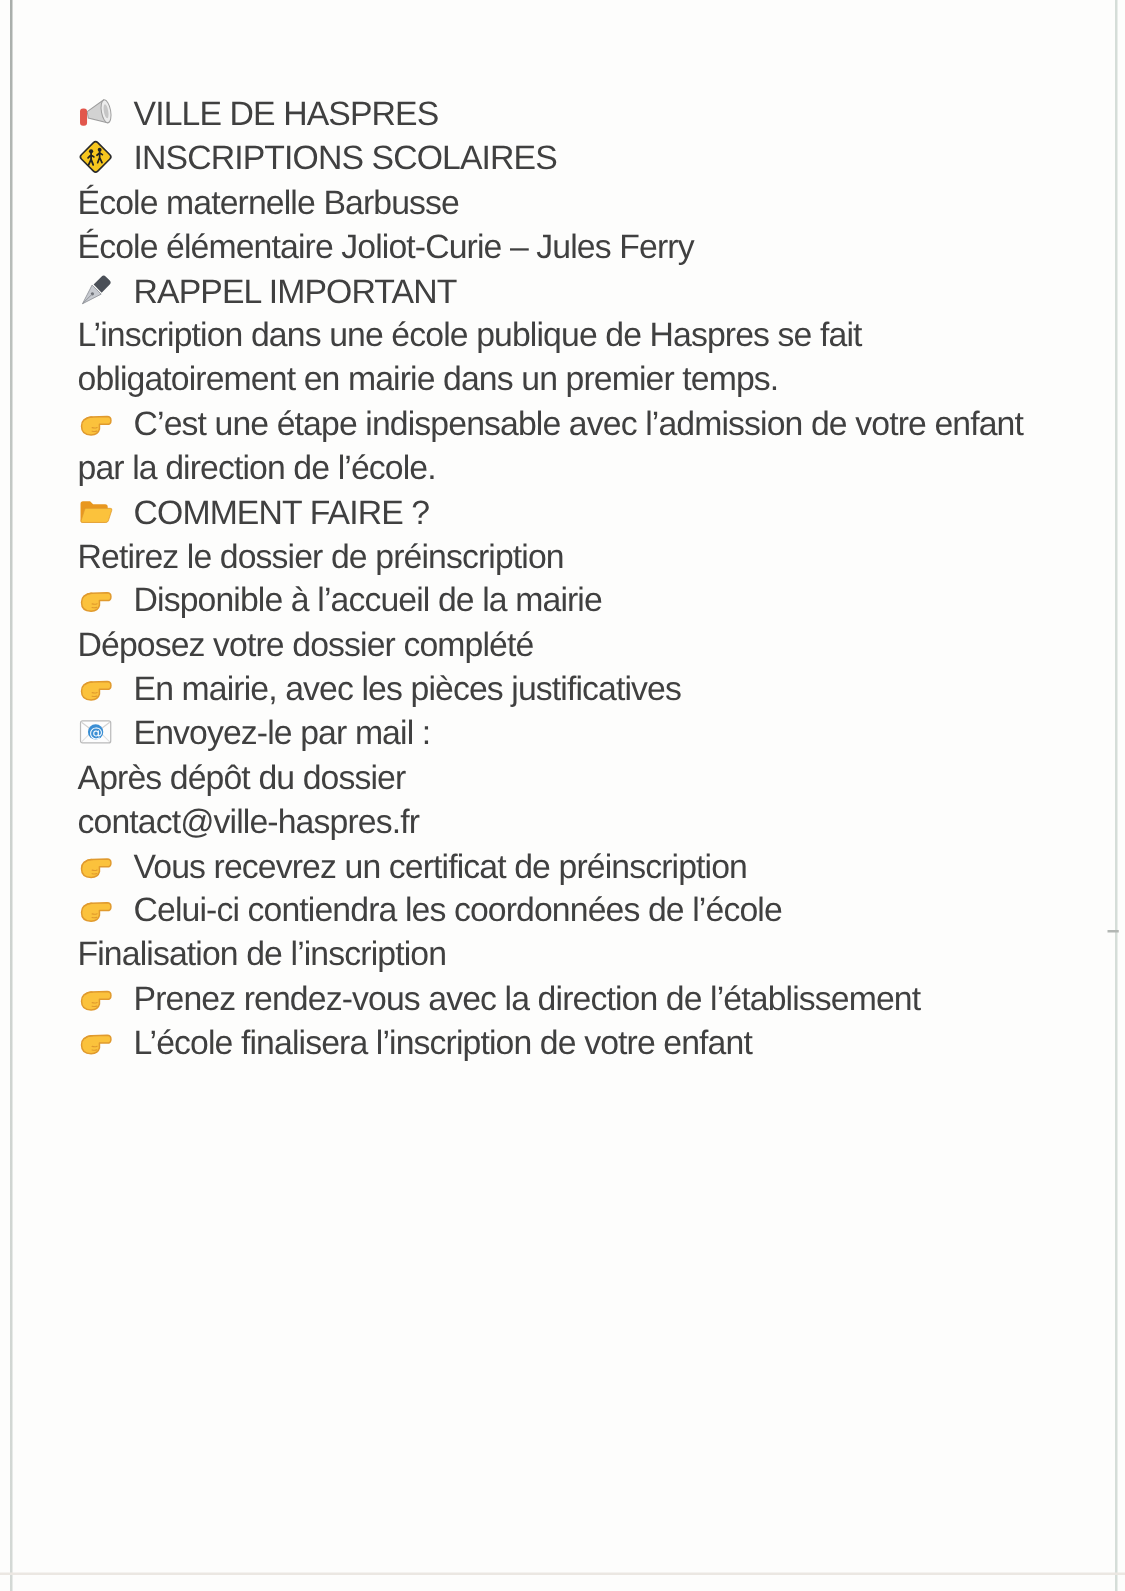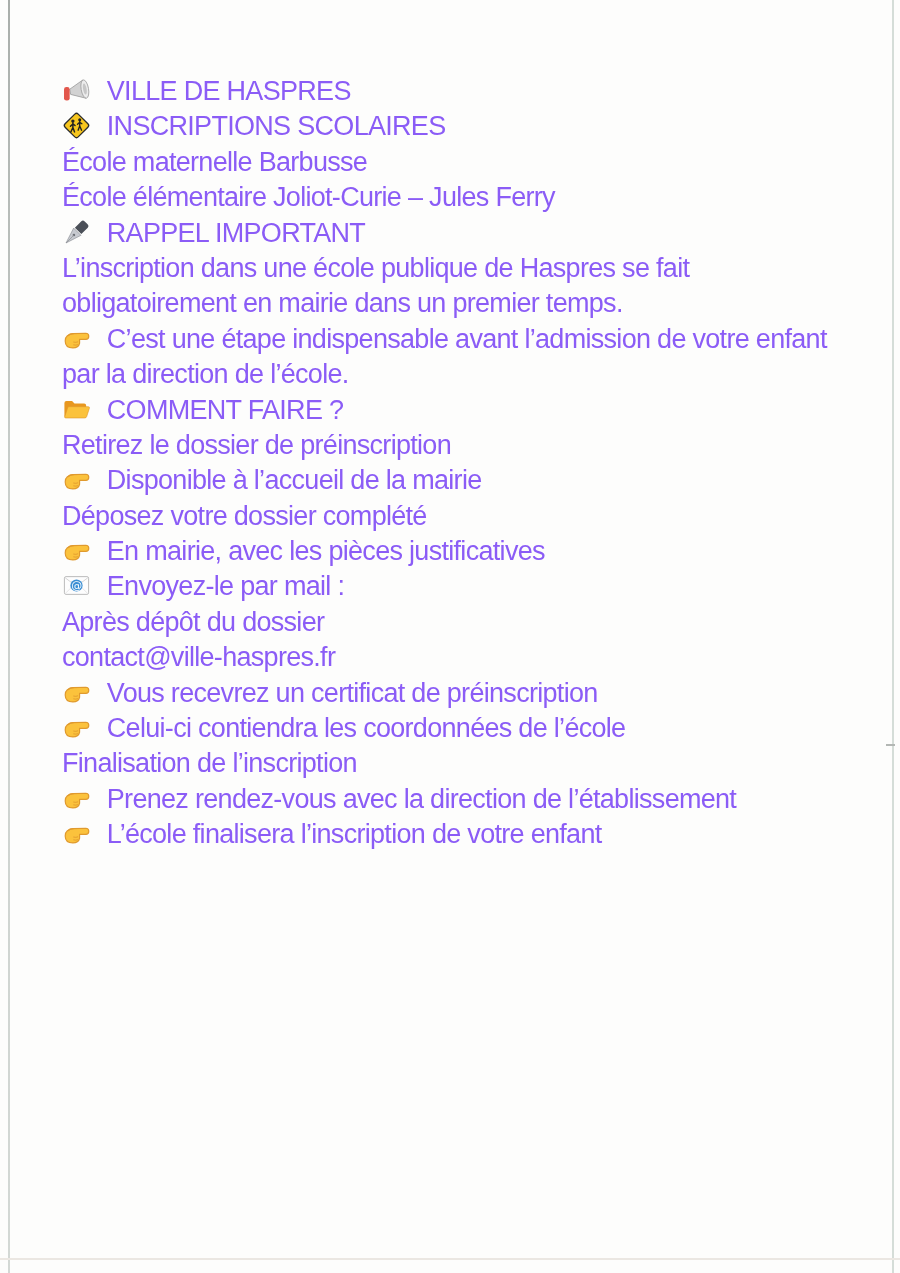--- a/index.html
+++ b/index.html
@@ -47,21 +47,21 @@
     left: 62px;
     top: 74px;
     width: 810px;
   }
   .line {
     white-space: nowrap;
     height: 35.4px;
     line-height: 35.4px;
     font-size: 27px;
     letter-spacing: -0.7px;
-    color: #8b5cf6;
+    color: #404040;
   }
   .line .ico {
     display: inline-block;
     width: 29px;
     height: 29px;
     vertical-align: -5px;
     margin-right: 9px;
   }
   .line .ico svg { width: 29px; height: 29px; display: block; }
 </style>
@@ -104,21 +104,21 @@
   </svg></span>
 <span>RAPPEL IMPORTANT</span></div>
       <div class="line"><span>L’inscription dans une école publique de Haspres se fait</span></div>
       <div class="line"><span>obligatoirement en mairie dans un premier temps.</span></div>
       <div class="line">
   <span class="ico"><svg viewBox="0 0 36 36">
     <path d="M29.5 11.5 L14 12 Q4 13 4 21 Q4 29.5 13.5 29.7 Q20.5 29.7 21.8 24 L21.8 19.2 L29.5 19.2 Q33.2 19.2 33.2 15.3 Q33.2 11.5 29.5 11.5 Z" fill="#fbc23c" stroke="#e09a2e" stroke-width="1.5" stroke-linejoin="round"></path>
     <path d="M7.5 14.5 Q10.5 11.5 14.5 12" fill="none" stroke="#e09a2e" stroke-width="1.3" stroke-linecap="round"></path>
     <path d="M14.5 22.5 Q17.5 23.3 19.5 22.3 M14.5 26 Q17.5 26.8 19.3 25.8" fill="none" stroke="#e09a2e" stroke-width="1.1" stroke-linecap="round"></path>
   </svg></span>
-<span>C’est une étape indispensable avant l’admission de votre enfant</span></div>
+<span>C’est une étape indispensable avec l’admission de votre enfant</span></div>
       <div class="line"><span>par la direction de l’école.</span></div>
       <div class="line">
   <span class="ico"><svg viewBox="0 0 36 36">
     <path d="M3 10 Q3 7.5 5.5 7.5 L12.5 7.5 L15.5 10.5 L27.5 10.5 Q30 10.5 30 13 L30 26 Q30 28.5 27.5 28.5 L5.5 28.5 Q3 28.5 3 26 Z" fill="#e8971f"></path>
     <path d="M8.2 14.5 L32.6 14.5 Q34.6 14.5 34 16.4 L30.6 26.9 Q30.1 28.5 28.1 28.5 L4.6 28.5 Q2.9 28.5 3.5 26.7 L7 16 Q7.5 14.5 8.2 14.5 Z" fill="#fbc23c" stroke="#e09a2e" stroke-width="0.8"></path>
   </svg></span>
 <span>COMMENT FAIRE ?</span></div>
       <div class="line"><span>Retirez le dossier de préinscription</span></div>
       <div class="line">
   <span class="ico"><svg viewBox="0 0 36 36">

